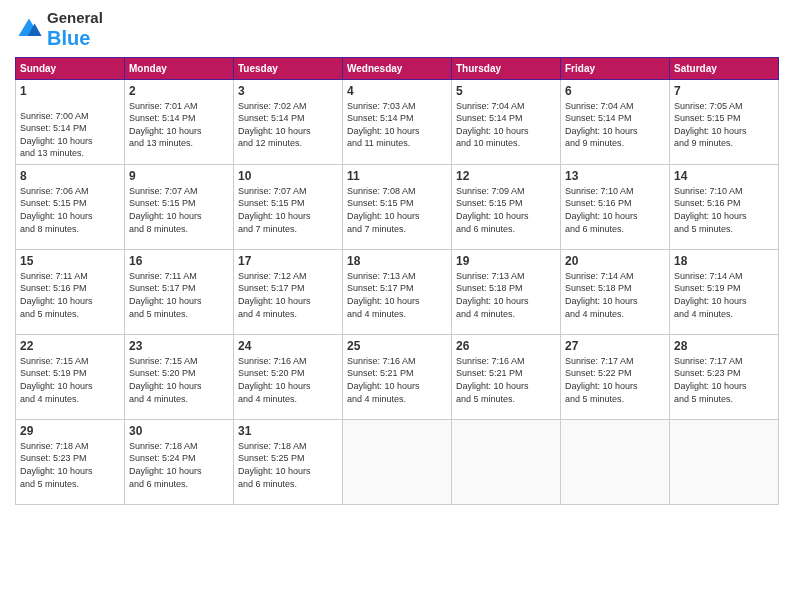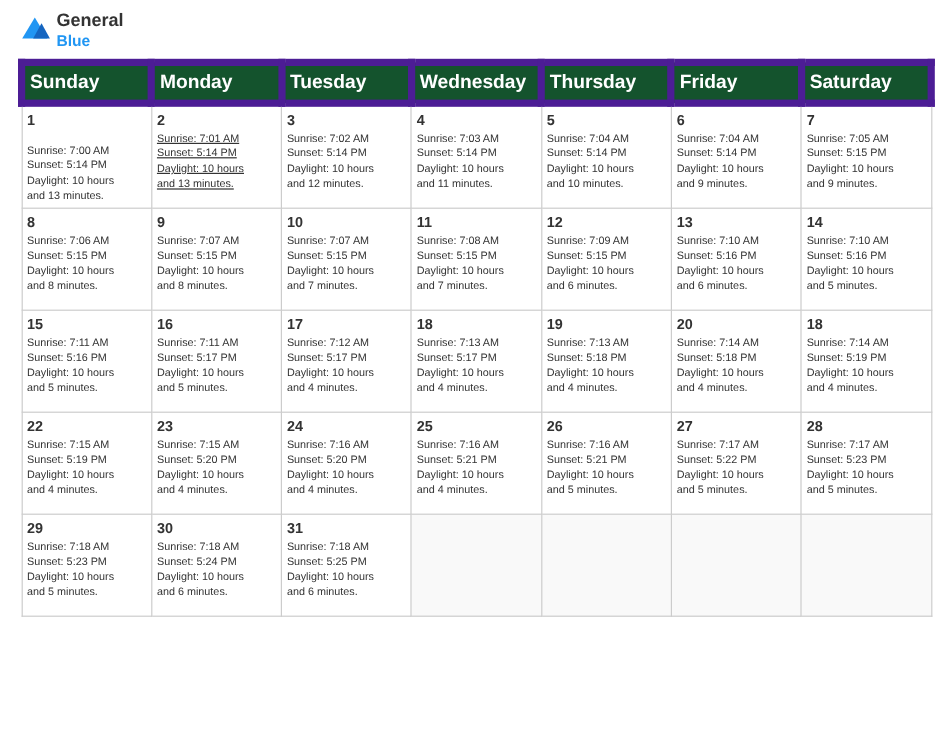--- a/index.html
+++ b/index.html
@@ -29,21 +29,21 @@
       display: flex;
       flex-direction: column;
       line-height: 1.1;
     }
     .logo-general {
       font-size: 15px;
       font-weight: bold;
       color: #333;
     }
     .logo-blue {
-      font-size: 13px;
+      font-size: 20px;
       font-weight: bold;
       color: #2196F3;
     }
     .logo-icon {
       width: 28px;
       height: 28px;
     }
     .title-area {
       text-align: right;
     }
@@ -56,27 +56,27 @@
     .location {
       font-size: 14px;
       color: #555;
     }
     .calendar {
       width: 100%;
       border-collapse: collapse;
       table-layout: fixed;
     }
     .calendar th {
-      background-color: #14532d;
+      background-color: #be185d;
       color: white;
-      font-size: 16px;
+      font-size: 10px;
       font-weight: bold;
       padding: 5px 4px;
       text-align: left;
-      border: 6px solid #4c1d95;
+      border: 1px solid #4c1d95;
     }
     .calendar td {
       vertical-align: top;
       border: 1px solid #ccc;
       padding: 4px;
       font-size: 9.5px;
       color: #333;
       height: 85px;
       background: #fff;
     }
@@ -130,21 +130,21 @@
     <tr>
           <td>
             <span class="day-number">1</span>
             <div class="day-info" style="white-space: pre-line; margin-top: 12px;">Sunrise: 7:00 AM
 Sunset: 5:14 PM
 Daylight: 10 hours
 and 13 minutes.</div>
           </td>
           <td>
             <span class="day-number">2</span>
-            <div class="day-info" style="white-space: pre-line; text-decoration: underline;">Sunrise: 7:01 AM
+            <div class="day-info" style="white-space: pre-line;">Sunrise: 7:01 AM
 Sunset: 5:14 PM
 Daylight: 10 hours
 and 13 minutes.</div>
           </td>
           <td>
             <span class="day-number">3</span>
             <div class="day-info" style="white-space: pre-line;">Sunrise: 7:02 AM
 Sunset: 5:14 PM
 Daylight: 10 hours
 and 12 minutes.</div>

